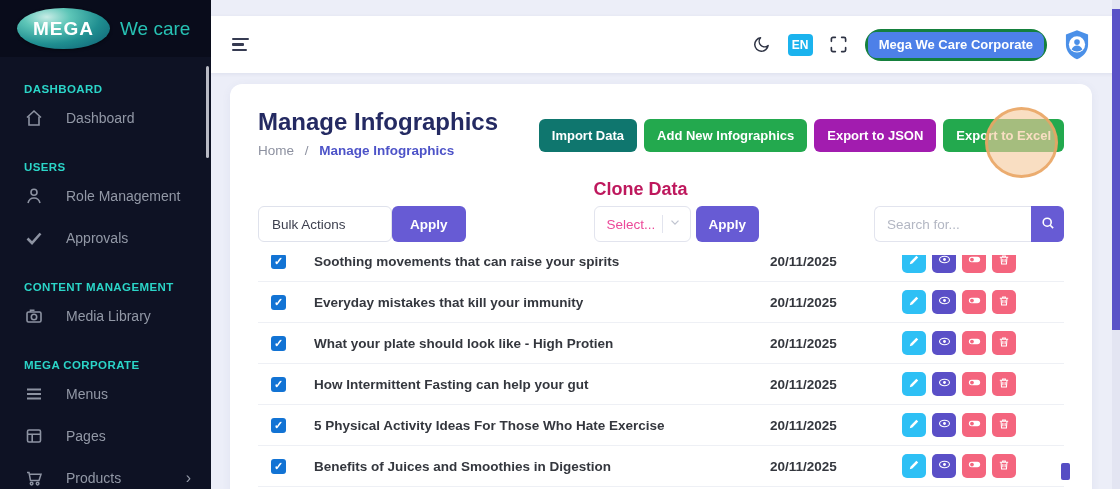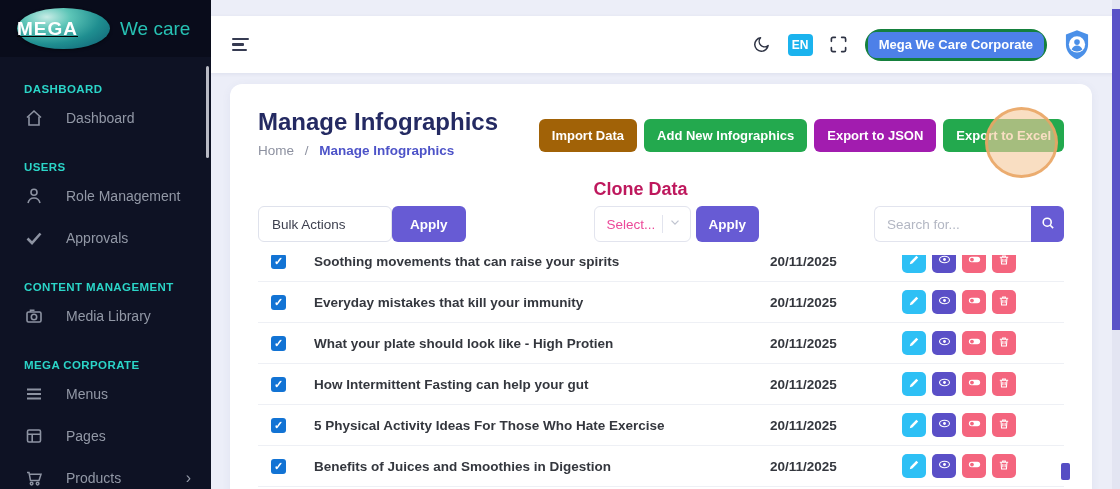--- a/index.html
+++ b/index.html
@@ -8,23 +8,22 @@
     position:relative; overflow:hidden;
     font-family:"Liberation Sans", sans-serif;
     background:#eceef8;
   }
   
   .sidebar { position:absolute; left:0; top:0; width:211px; height:489px; background:#0e1224; z-index:6; }
   .logo-band { height:57px; background:#090c1b; display:flex; align-items:center; padding-left:17px; }
   .logo-oval {
     width:93px; height:41px; border-radius:50%;
     background:radial-gradient(ellipse at 32% 22%, #c8ece6 0%, #5ec6b8 26%, #1f8e90 60%, #0d5a70 100%);
-    display:flex; align-items:center; 
+    display:flex; align-items:center; justify-content:center;
     box-shadow:0 1px 3px rgba(0,0,0,.5);
-    text-decoration:underline;
   }
   .logo-oval span { color:#fff; font-size:19px; font-weight:700; letter-spacing:1px; }
   .logo-tagline { margin-left:10px; color:#27c2b4; font-size:19px; }
   .nav { padding-top:4px; }
   .nav-header { color:#2bd5c8; font-size:11.5px; font-weight:700; letter-spacing:.4px; margin:22px 0 2px 24px; }
   .nav-item { height:42px; display:flex; align-items:center; padding-left:24px; color:#9298a6; font-size:14px; cursor:pointer; }
   .nav-item .ni { width:20px; height:20px; margin-right:22px; color:#8d93a2; flex:0 0 auto; }
   .nav-item .chev { margin-left:auto; margin-right:20px; font-size:16px; color:#9298a6; }
   .side-scroll-thumb { position:absolute; left:206px; top:66px; width:3px; height:92px; background:#d6d8e0; border-radius:2px; opacity:.85; }
   
@@ -48,21 +47,21 @@
   .card { position:absolute; left:230px; top:84px; width:862px; height:430px; background:#fff; border-radius:12px;
           box-shadow:0 2px 10px rgba(70,80,140,.07); padding:24px 28px 0; z-index:3; }
   .card-header { display:flex; align-items:center; }
   .page-title { color:#242a62; font-size:24px; font-weight:700; }
   .breadcrumb { margin-top:7px; font-size:13.5px; color:#8d91a0; }
   .breadcrumb .sep { margin:0 7px; }
   .breadcrumb .current { color:#4d53c8; font-weight:600; }
   .header-actions { margin-left:auto; display:flex; gap:7px; align-self:center; margin-top:4px; }
   .btn { border:none; height:33px; border-radius:6px; color:#fff; font-size:13px; font-weight:600;
          padding:0 13px; cursor:pointer; font-family:inherit; white-space:nowrap; }
-  .btn-cyan  { background:#a16207; }
+  .btn-cyan  { background:#0f766e; }
   .btn-green { background:#23a94e; }
   .btn-purple{ background:#a21caf; }
   
   .controls { display:flex; align-items:flex-end; margin-top:21px; }
   .bulk-select { width:134px; height:36px; border:1px solid #dfe2ec; border-radius:6px; background:#fff;
                  display:flex; align-items:center; padding-left:13px; font-size:13.5px; color:#3c3f4e; cursor:pointer; }
   .apply-btn { height:36px; border:none; background:#675bd4; color:#fff; font-size:13.5px; font-weight:600;
                border-radius:6px; padding:0 18px; cursor:pointer; font-family:inherit; }
   .clone-group { margin-left:128px; display:flex; flex-direction:column; }
   .clone-label { font-size:18px; font-weight:700; color:#be185d; margin-bottom:6px; }

